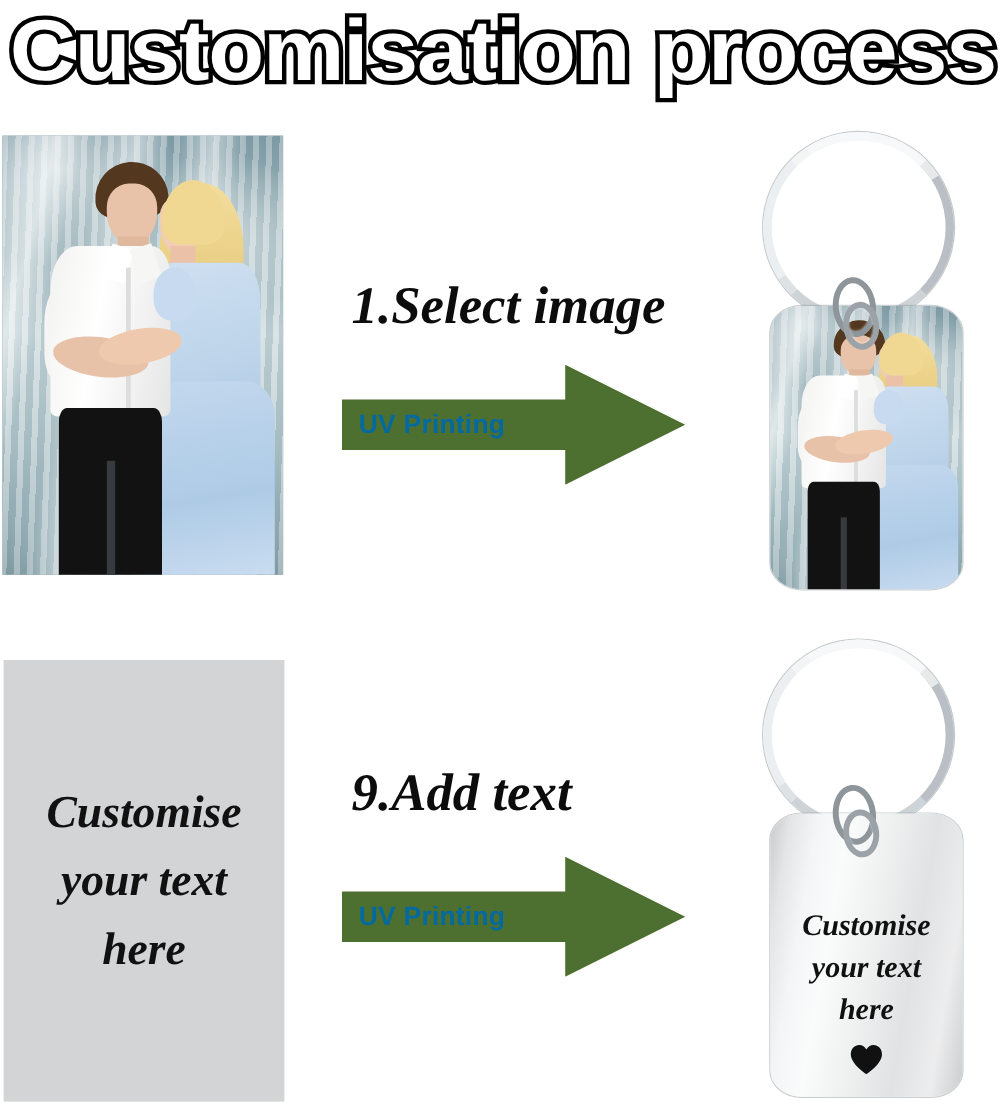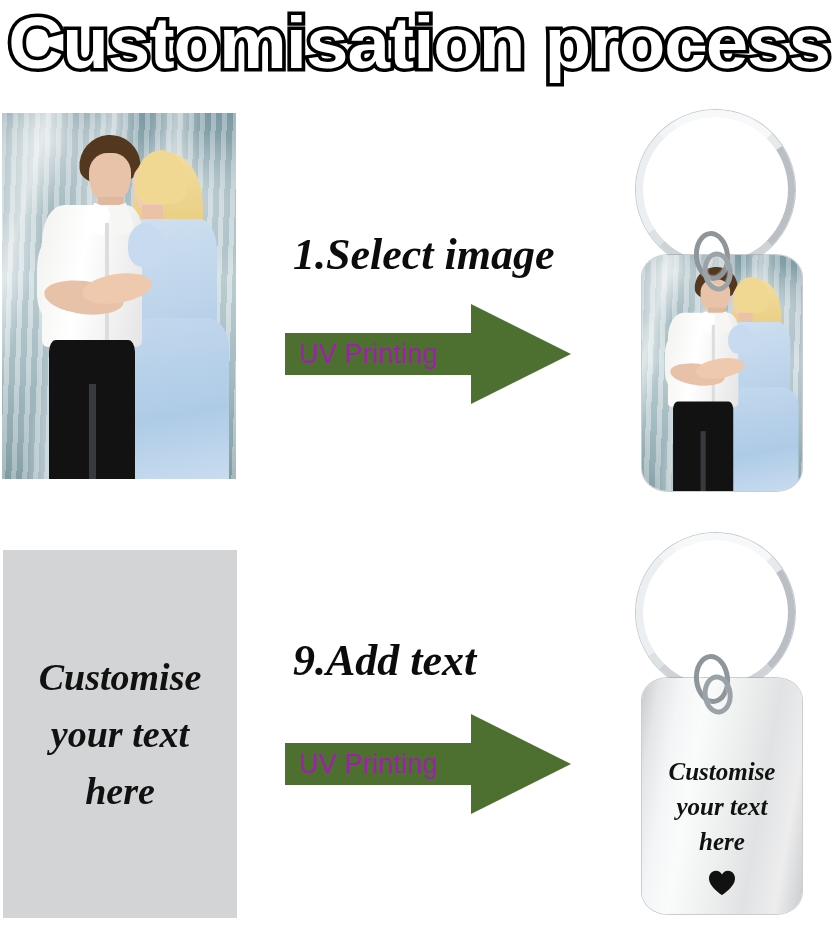--- a/index.html
+++ b/index.html
@@ -138,23 +138,23 @@
   .arrow .arrow-text {
     position: absolute;
     left: 14px;
     top: 0;
     width: 178px;
     height: 100%;
     display: flex;
     align-items: center;
     justify-content: flex-start;
     font-family: "Liberation Sans", sans-serif;
-    font-weight: normal;
-    font-size: 27px;
-    color: #a21caf;
+    font-weight: bold;
+    font-size: 22px;
+    color: #0369a1;
     letter-spacing: .2px;
     white-space: nowrap;
     pointer-events: none;
   }
 
   
   .keychain { position: absolute; }
   #keychain-photo { left: 628px; top: 110px; width: 180px; height: 386px; }
   #keychain-text  { left: 628px; top: 533px; width: 180px; height: 388px; }
 

